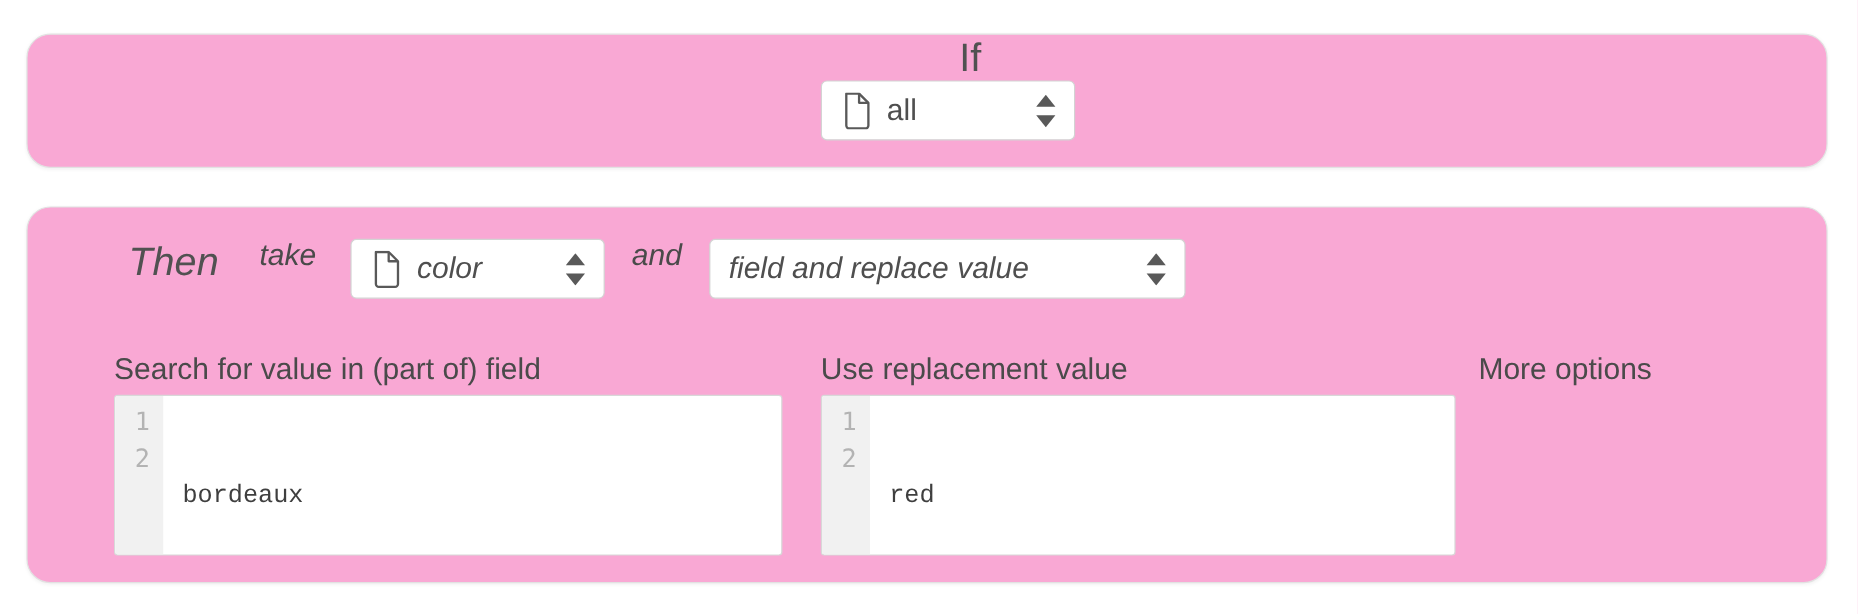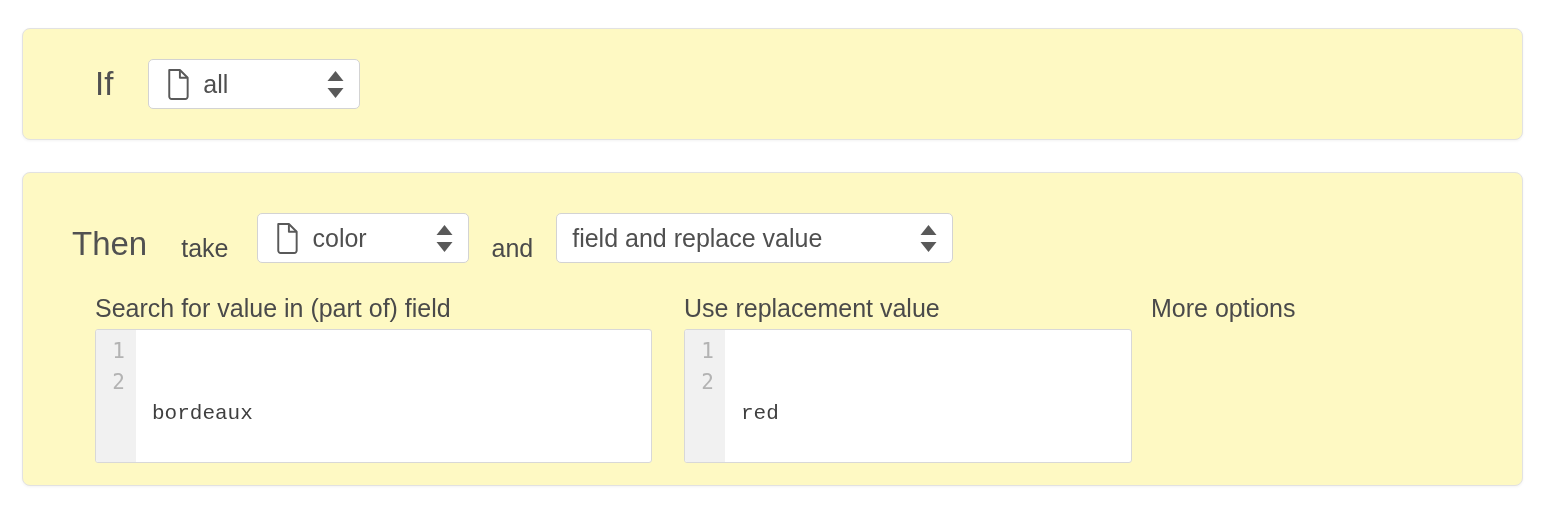--- a/index.html
+++ b/index.html
@@ -7,24 +7,25 @@
     width: 1548px; height: 512px;
     background: #ffffff;
     font-family: "Liberation Sans", sans-serif;
     color: #4a4a4a;
     overflow: hidden;
   }
   .panel {
     position: absolute;
     left: 22px;
     width: 1501px;
-    background: #fef9c3;
+    background: #f9a8d4;
     border: 1px solid #e2e2e2;
-    border-radius: 8px;
+    border-radius: 20px;
     box-shadow: 0 1px 3px rgba(0,0,0,0.05);
+    flex-direction: column;
   }
   #if-panel  { top: 28px;  height: 112px; display: flex; align-items: center; }
   #then-panel{ top: 172px; height: 314px; }
 
   .big-label { font-size: 33px; color: #515151; }
   #if-panel .big-label { margin-left: 72px; }
 
   .small-label { font-size: 25px; color: #4a4a4a; }
 
   .dropdown {
@@ -38,34 +39,35 @@
   }
   .dropdown .doc-icon { display: inline-flex; margin-right: 13px; }
   .dropdown .dd-label { font-size: 25px; color: #4f4f4f; white-space: nowrap; }
   .dropdown .arrows { margin-left: auto; display: inline-flex; padding-left: 12px; }
 
   #if-dropdown   { width: 212px; margin-left: 35px; }
   #field-dropdown{ width: 212px; margin-left: 29px; }
   #action-dropdown{ width: 397px; margin-left: 23px; }
 
   .then-row1 {
-    display: flex; align-items: flex-end;
-    margin: 26px 0 0 49px;
+    display: flex; align-items: flex-start;
+    margin: 26px 0 0 84px;
     height: 64px;
+    font-style: italic;
   }
   .then-row1 .take { margin-left: 34px; }
   .then-row1 .and  { margin-left: 22px; }
 
   .then-row2 {
     display: flex;
     margin: 32px 0 0 72px;
   }
   .col { display: flex; flex-direction: column; }
   .col-search  { width: 557px; margin-right: 32px; }
-  .col-replace { width: 448px; margin-right: 19px; }
+  .col-replace { width: 529px; margin-right: 19px; }
   .col-label { font-size: 25px; color: #4a4a4a; line-height: 26px; margin-bottom: 8px; white-space: nowrap; }
 
   .editor {
     display: flex;
     height: 134px;
     border: 1px solid #d8d8d8;
     border-radius: 3px;
     background: #fff;
     overflow: hidden;
     cursor: text;

